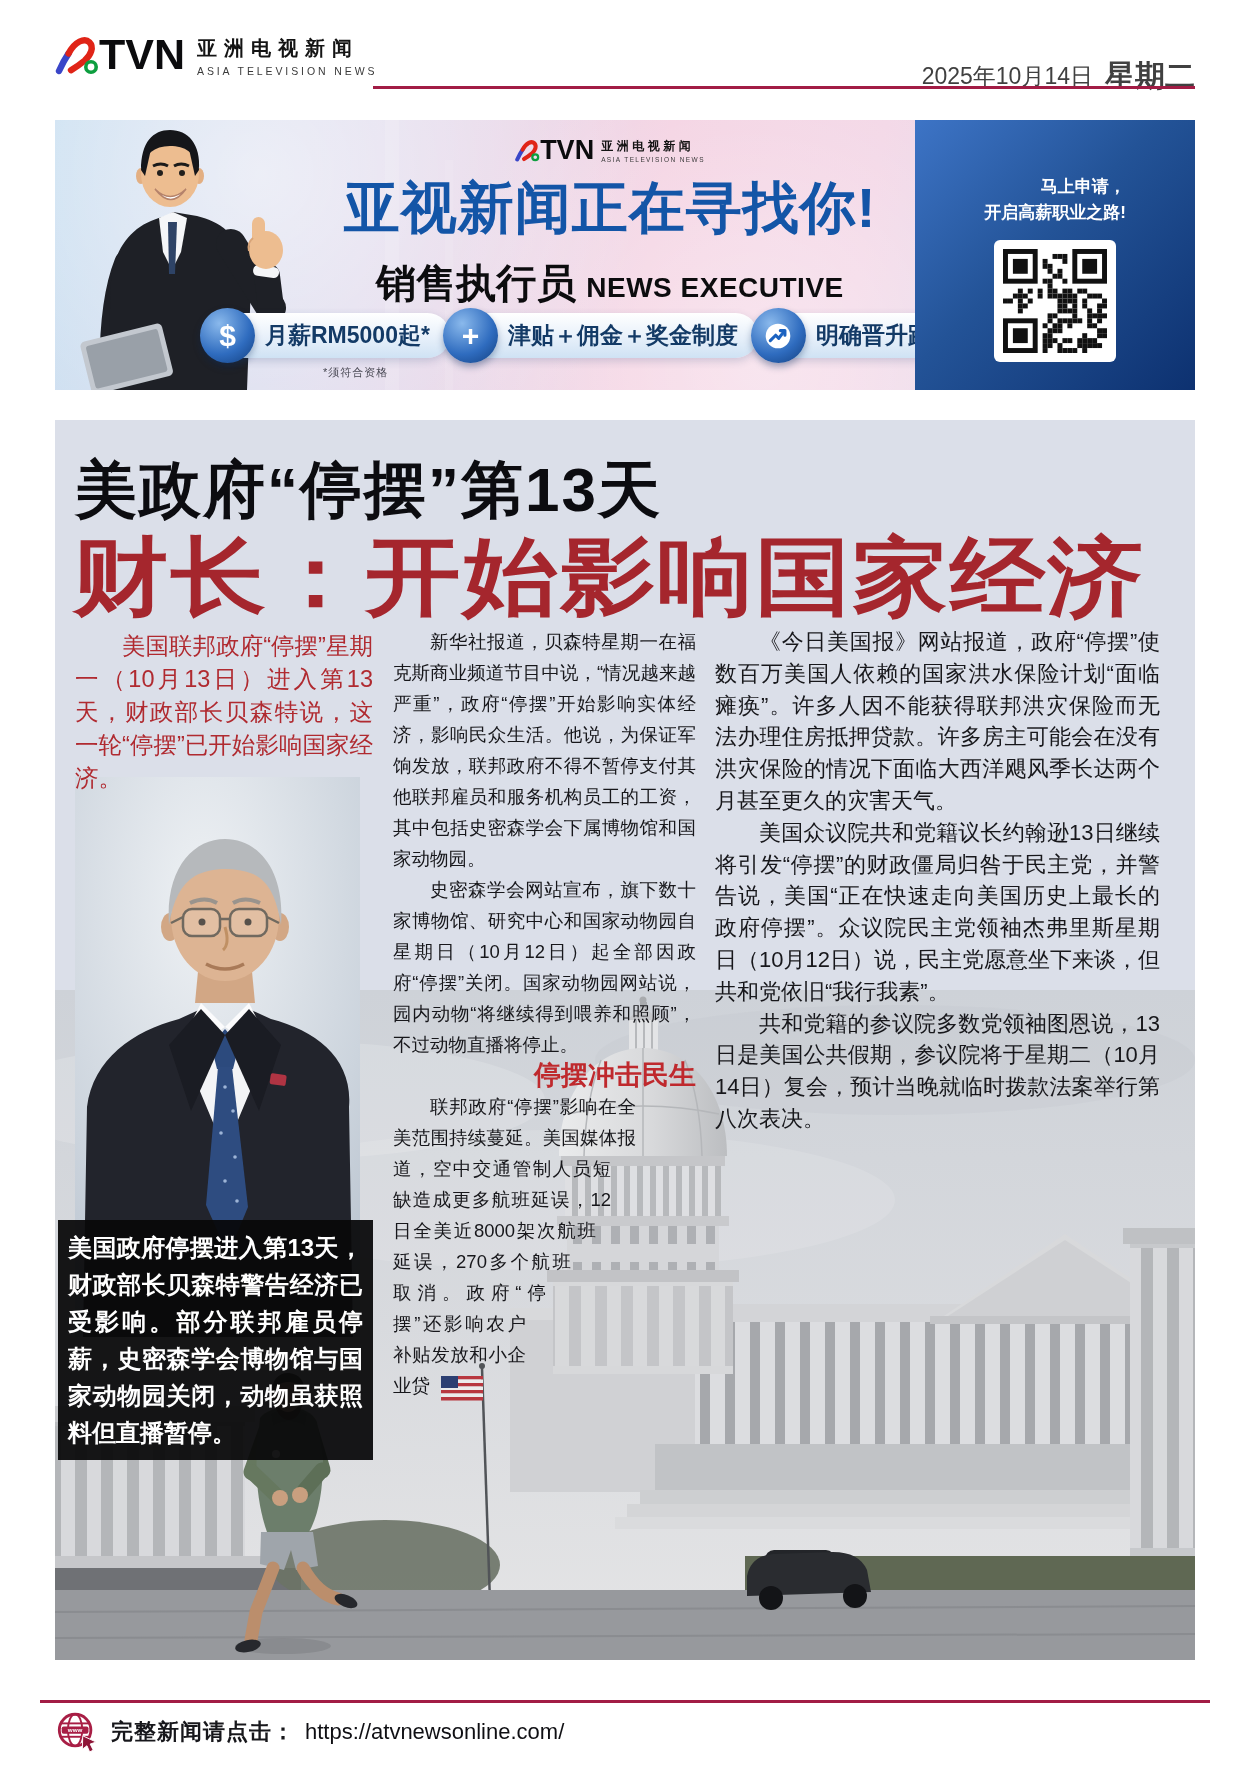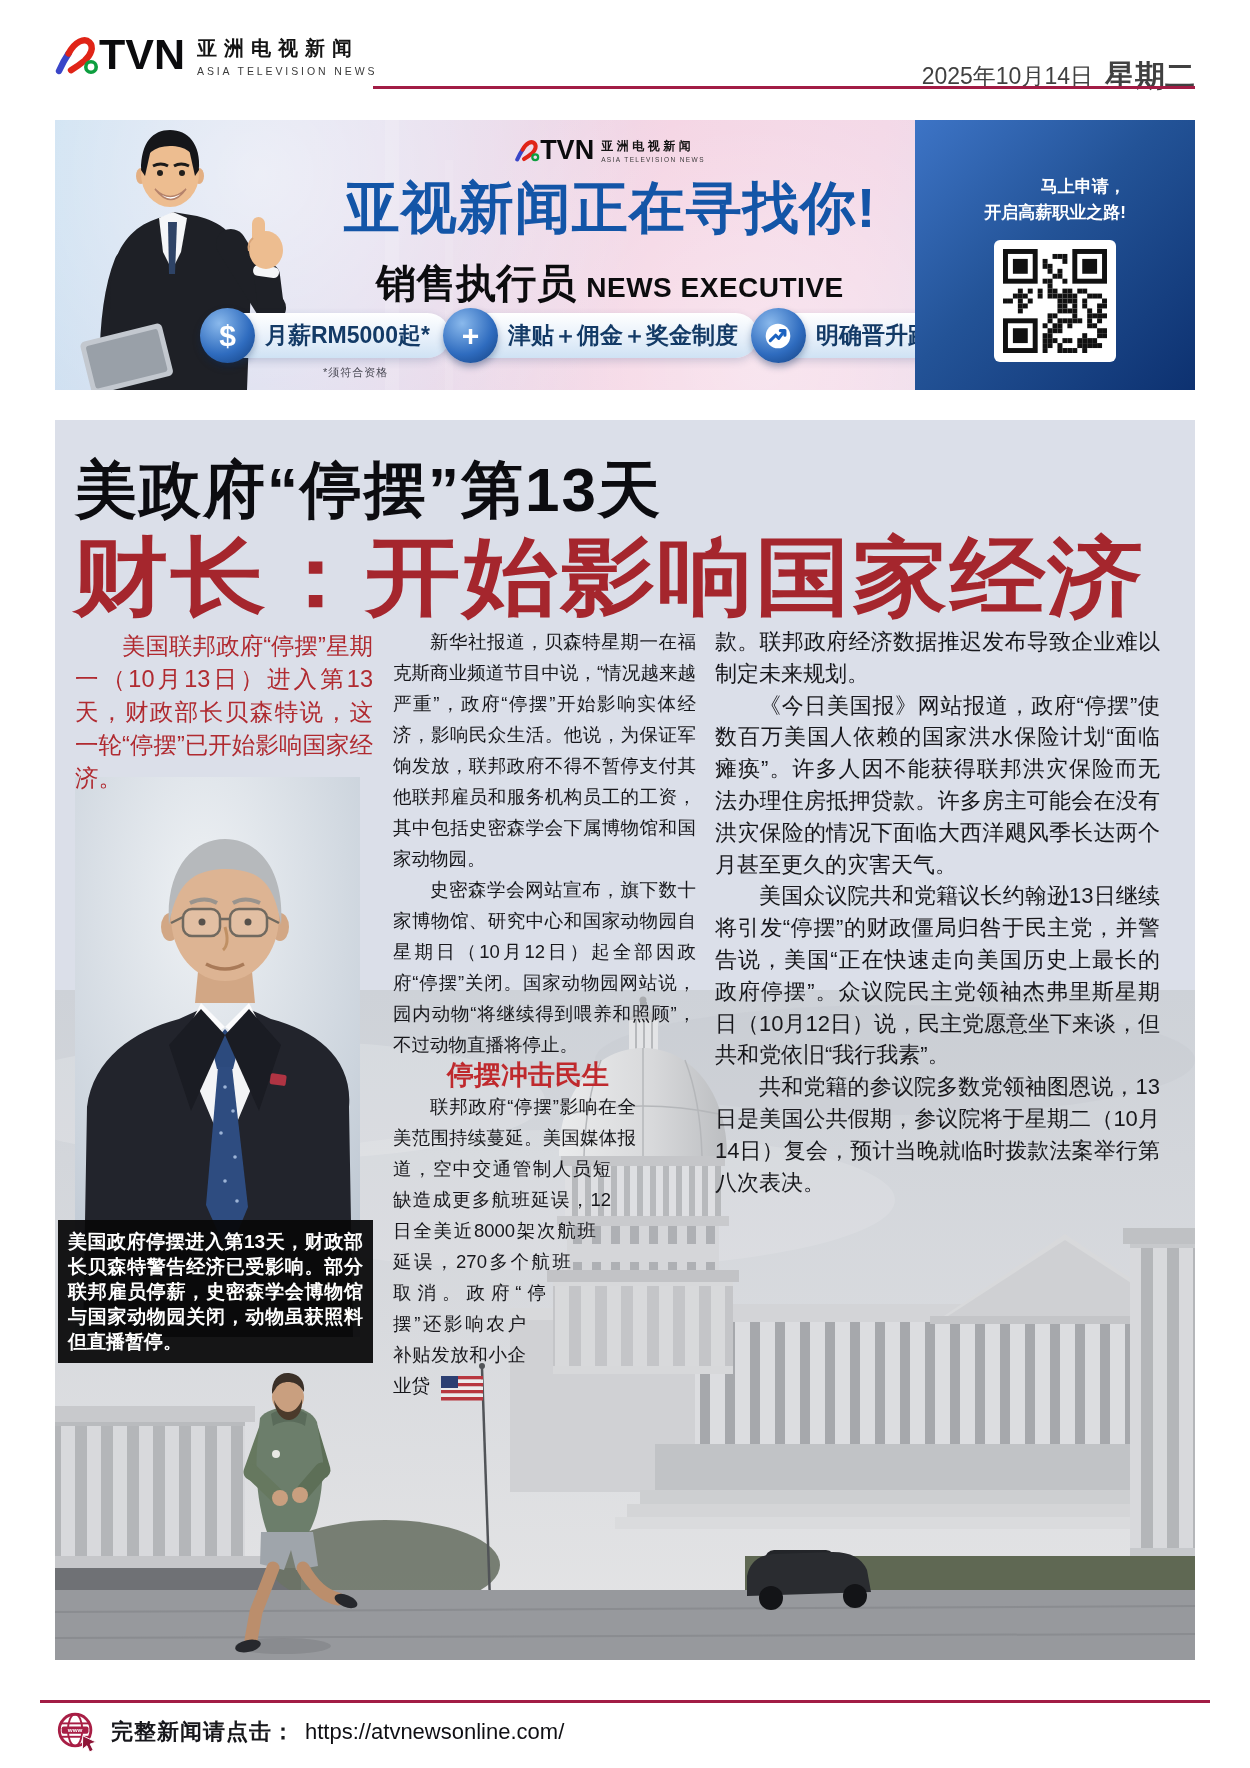--- a/index.html
+++ b/index.html
@@ -57,34 +57,34 @@
   .article{position:absolute;left:55px;top:420px;width:1140px;height:1240px;background:#dbdfe9;overflow:hidden;}
   .kicker{position:absolute;left:20px;top:28px;font-size:62px;font-weight:900;color:#0c0c10;
         letter-spacing:2px;white-space:nowrap;z-index:4;}
   .headline{position:absolute;left:18px;top:100px;font-size:85px;font-weight:900;color:#a5262d;
         letter-spacing:2px;white-space:nowrap;transform:scaleX(1.12);transform-origin:left center;z-index:4;}
   .lede{position:absolute;left:20px;top:210px;width:298px;font-size:23.5px;line-height:33px;font-weight:400;
         color:#b02a30;text-align:justify;text-indent:2em;z-index:3;}
   .col2{position:absolute;left:338px;top:206px;width:303px;font-size:18.5px;line-height:31px;
         color:#17171b;text-align:justify;z-index:3;}
   .col2 p,.col3 p{margin:0;text-indent:2em;}
-  .subhead{font-size:27px;font-weight:900;color:#bf292d;text-align:left;text-indent:0;
+  .subhead{font-size:27px;font-weight:900;color:#bf292d;text-align:right;text-indent:0;
         margin:14px 0 12px;}
   .col3{position:absolute;left:660px;top:206px;width:445px;font-size:22px;line-height:31.8px;
         color:#17171b;text-align:justify;z-index:3;}
   .col3 p.noindent{text-indent:0;}
   .fr{float:right;clear:right;}
   .fl{float:left;clear:left;}
 
   .capitol{position:absolute;left:0;top:570px;width:1140px;height:670px;z-index:1;}
   .capitol svg{width:100%;height:100%;display:block;}
   .portrait{position:absolute;left:20px;top:357px;width:285px;height:560px;z-index:2;}
   .portrait svg{width:100%;height:100%;display:block;}
   .caption{position:absolute;left:3px;top:800px;width:315px;z-index:5;background:rgba(8,8,10,.94);
-        color:#ffffff;font-size:19px;font-weight:700;line-height:25px;padding:9px 10px;box-sizing:border-box;
+        color:#ffffff;font-size:24px;font-weight:700;line-height:37px;padding:9px 10px;box-sizing:border-box;
         text-align:justify;}
 
   
   .footer-rule{position:absolute;left:40px;right:40px;top:1700px;height:3px;background:#a21c45;}
   .footer{position:absolute;left:55px;top:1710px;display:flex;align-items:center;}
   .globe{width:44px;height:44px;}
   .footer-label{font-size:22px;font-weight:800;color:#17171b;margin-left:12px;letter-spacing:1px;font-family:Liberation Serif, serif;}
   .footer-url{font-size:22px;color:#0f0f13;text-decoration:none;margin-left:10px;}
 </style>
 </head>
@@ -330,21 +330,20 @@
     <div class="lede">美国联邦政府“停摆”星期一（10月13日）进入第13天，财政部长贝森特说，这一轮“停摆”已开始影响国家经济。</div>
 
     <div class="col2">
       <p>新华社报道，贝森特星期一在福克斯商业频道节目中说，“情况越来越严重”，政府“停摆”开始影响实体经济，影响民众生活。他说，为保证军饷发放，联邦政府不得不暂停支付其他联邦雇员和服务机构员工的工资，其中包括史密森学会下属博物馆和国家动物园。</p>
       <p>史密森学会网站宣布，旗下数十家博物馆、研究中心和国家动物园自星期日（10月12日）起全部因政府“停摆”关闭。国家动物园网站说，园内动物“将继续得到喂养和照顾”，不过动物直播将停止。</p>
       <p class="subhead">停摆冲击民生</p>
       <p><i class="fr" style="width:60px;height:62px"></i><i class="fr" style="width:85px;height:62px"></i><i class="fr" style="width:100px;height:31px"></i><i class="fr" style="width:125px;height:31px"></i><i class="fr" style="width:150px;height:31px"></i><i class="fr" style="width:170px;height:62px"></i><span>联邦政府“停摆”影响在全美范围持续蔓延。美国媒体报道，空中交通管制人员短缺造成更多航班延误，12日全美近8000架次航班延误，270多个航班取消。政府“停摆”还影响农户补贴发放和小企业贷</span></p>
     </div>
 
     <div class="col3">
-      <p class="noindent">款。联邦政府经济数据推迟发布导致企业难以制定未来规划。</p>
       <p>《今日美国报》网站报道，政府“停摆”使数百万美国人依赖的国家洪水保险计划“面临瘫痪”。许多人因不能获得联邦洪灾保险而无法办理住房抵押贷款。许多房主可能会在没有洪灾保险的情况下面临大西洋飓风季长达两个月甚至更久的灾害天气。</p>
       <p>美国众议院共和党籍议长约翰逊13日继续将引发“停摆”的财政僵局归咎于民主党，并警告说，美国“正在快速走向美国历史上最长的政府停摆”。众议院民主党领袖杰弗里斯星期日（10月12日）说，民主党愿意坐下来谈，但共和党依旧“我行我素”。</p>
       <p>共和党籍的参议院多数党领袖图恩说，13日是美国公共假期，参议院将于星期二（10月14日）复会，预计当晚就临时拨款法案举行第八次表决。</p>
     </div>
 
     <div class="capitol">
       <svg viewBox="0 0 1140 670" preserveAspectRatio="none">
         <defs>
           <linearGradient id="sky" x1="0" y1="0" x2="0" y2="1">
             <stop offset="0" stop-color="#ced2d8"></stop>

